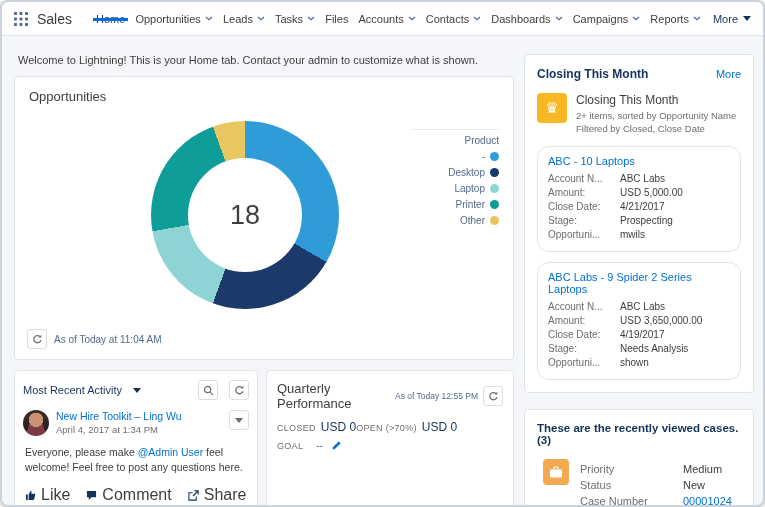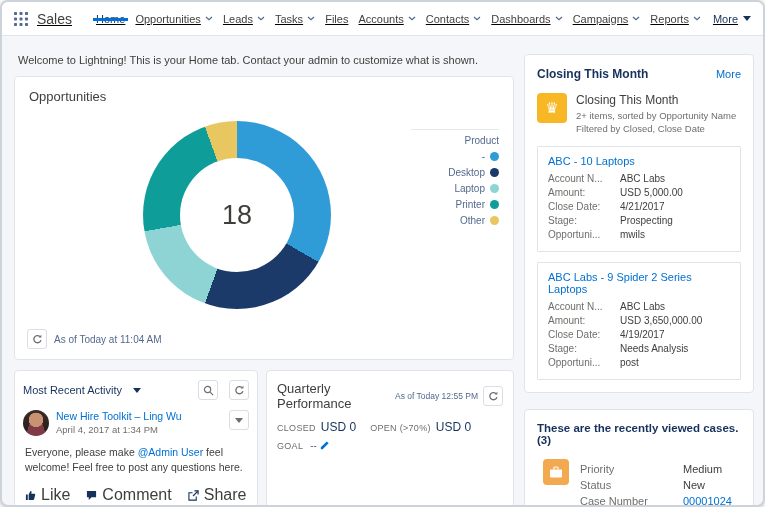--- a/index.html
+++ b/index.html
@@ -4,21 +4,21 @@
 <style>
   * { margin:0; padding:0; box-sizing:border-box; }
   body { font-family:"Liberation Sans", sans-serif; background:#ffffff; }
   .window { position:relative; width:765px; height:507px; border:2px solid #cdd3da;
             border-radius:8px; overflow:hidden; background:#f4f6f9;
             box-shadow:0 1px 5px rgba(0,0,0,.25); }
 
   
   .topnav { position:absolute; top:0; left:0; right:0; height:34px; background:#fff;
             border-bottom:1px solid #dfe3ea; display:flex; align-items:center;
-            padding:14px 12px; z-index:5;text-decoration:underline; }
+            padding:14px 12px; z-index:5; }
   .waffle { background:none; border:none; cursor:pointer; display:flex; margin-right:9px; }
   .app-name { font-size:14px; color:#3e3e3c; margin-right:4px; white-space:nowrap; }
   .tabs { flex:1; display:flex; justify-content:space-between; align-items:center;
           height:100%; margin:0 12px 0 20px; min-width:0; }
   .tab { display:flex; align-items:center; gap:4px; height:100%; font-size:11px;
          color:#3e3e3c; text-decoration:none; cursor:pointer; position:relative;
          white-space:nowrap; }
   .tab.active { color:#16325c; }
   .tab.active::after { content:""; position:absolute; left:-3px; right:-3px; bottom:0;
                        height:3px; background:#0070d2; }
@@ -27,21 +27,21 @@
 
   
   .main { position:absolute; top:34px; left:0; right:0; bottom:0; overflow:hidden;padding-left:32px; }
   .card { background:#fff; border:1px solid #dfe3ea; border-radius:4px; }
   .welcome { position:absolute; left:16px; top:18px; font-size:11px; color:#3e3e3c; }
   .card-title { font-size:13px; font-weight:normal; color:#3e3e3c; }
 
   
   .opp-card { position:absolute; left:12px; top:40px; width:500px; height:284px; }
   .opp-card .card-title { position:absolute; left:14px; top:12px; }
-  .donut { position:absolute; left:128px; top:44px; width:188px; height:188px;
+  .donut { position:absolute; left:136px; top:44px; width:188px; height:188px;
            border-radius:50%; cursor:pointer; }
   .hole { position:absolute; left:50%; top:50%; transform:translate(-50%,-50%);
           width:114px; height:114px; background:#fff; border-radius:50%;
           display:flex; align-items:center; justify-content:center; }
   .center-num { font-size:27px; color:#3e3e3c; }
   .legend { position:absolute; right:14px; top:52px; width:88px; font-size:10px;
             color:#54698d; border-top:1px solid #e4e9f0; padding-top:5px; }
   .legend-title { text-align:right; margin-bottom:3px; }
   .legend-item { display:flex; justify-content:flex-end; align-items:center; gap:5px;
                  margin:5px 0; cursor:pointer; }
@@ -75,39 +75,39 @@
   .post-actions { display:flex; gap:16px; padding:11px 10px 8px; }
   .action { display:inline-flex; align-items:center; gap:5px; background:none;
             border:none; font-size:16px; color:#3e3e3c; cursor:pointer;
             font-family:inherit; }
 
   .perf-card { flex:1; position:relative; height:190px; }
   .perf-header { display:flex; align-items:center; gap:5px; padding:10px 10px 4px; }
   .asof.small { font-size:8.5px; margin-left:auto; white-space:nowrap; }
   .perf-stats { display:flex; align-items:baseline; padding:5px 10px 0; }
   .stat-label { font-size:9px; color:#706e6b; letter-spacing:.3px; margin-right:5px; }
-  .stat-value { font-size:12px; color:#16325c; margin-right:14px; }
-  .perf-goal { display:flex; align-items:center; gap:2px; padding:6px 10px 0; }
+  .stat-value { font-size:12px; color:#16325c; }
+  .perf-goal { display:flex; align-items:center; gap:8px; padding:6px 10px 0; }
   .goal-val { font-size:10px; color:#54698d; }
   .pencil { background:none; border:none; cursor:pointer; display:flex; padding:0; }
   .perf-chart { position:absolute; left:10px; right:10px; top:92px; bottom:0; }
 
   
   .sidebar { position:absolute; left:522px; top:18px; width:230px; }
   .closing-card { position:relative; padding-bottom:2px; }
   .cc-header { display:flex; align-items:center; justify-content:space-between;
                padding:12px 12px 8px; }
   .cc-header h2 { font-size:12px; color:#16325c; font-weight:bold; }
   .more-link { font-size:11px; color:#0070d2; text-decoration:none; cursor:pointer; }
   .cc-intro { display:flex; gap:9px; padding:4px 12px 10px; }
   .trophy { width:30px; height:30px; border-radius:4px; color:#fff; display:flex;
             align-items:center; justify-content:center; font-size:15px; flex:none; }
   .cc-title { font-size:12px; color:#3e3e3c; margin-bottom:3px; }
   .cc-sub { font-size:9.5px; color:#706e6b; line-height:1.35; }
-  .record { border:1px solid #dfe3ea; border-radius:1px; margin:0 12px 10px;
+  .record { border:1px solid #dfe3ea; border-radius:12px; margin:0 12px 10px;
             padding:8px 10px; }
   .rtitle { display:block; font-size:11px; color:#0070d2; text-decoration:none;
             margin-bottom:6px; cursor:pointer; }
   .frow { display:flex; font-size:10px; margin:3px 0; }
   .flabel { width:72px; color:#706e6b; flex:none; }
   .fvalue { color:#3e3e3c; }
   .fvalue.link { color:#0070d2; cursor:pointer; }
 
   .cases-card { margin-top:16px; position:relative; padding:12px; height:150px; }
   .cases-header { font-size:11.5px; color:#16325c; font-weight:bold; margin-bottom:13px; }
@@ -396,21 +396,21 @@
               <div class="frow">
                 <span class="flabel">Close Date:</span>
                 <span class="fvalue">4/19/2017</span>
               </div>
               <div class="frow">
                 <span class="flabel">Stage:</span>
                 <span class="fvalue">Needs Analysis</span>
               </div>
               <div class="frow">
                 <span class="flabel">Opportuni...</span>
-                <span class="fvalue">post</span>
+                <span class="fvalue">shown</span>
               </div>
             </div>
           </div>
       </section>
 
       <section class="card cases-card">
         <h2 class="cases-header">These are the recently viewed cases. (3)</h2>
         <div class="case-row">
           <div class="case-icon" style="background: rgb(242, 169, 79);">
             <svg width="14" height="14" viewBox="0 0 14 14">

